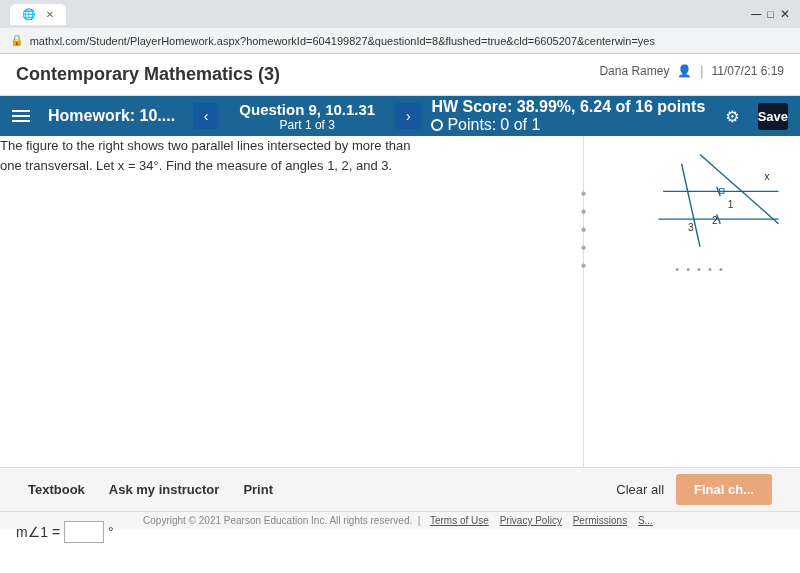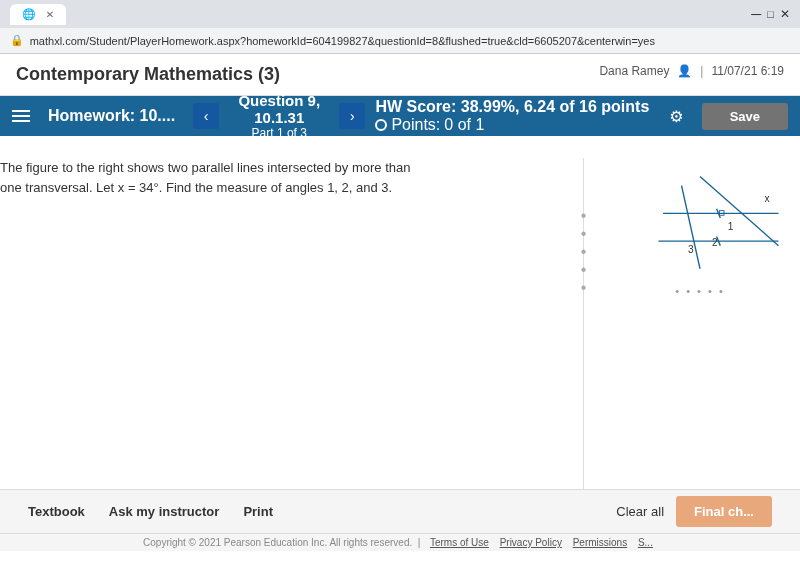--- a/index.html
+++ b/index.html
@@ -119,38 +119,37 @@
     }
     .gear-btn {
       background: none;
       border: none;
       color: #fff;
       font-size: 16px;
       cursor: pointer;
       margin: 0 10px;
     }
     .save-btn {
-      background: #737373;
-      border: none;
-      color: #fff;
-      padding: 6px 28px;
+      background: #0f172a;
+      border: none;
+      color: #fff;
+      padding: 6px 0;
       font-size: 13px;
       font-weight: bold;
       cursor: pointer;
       border-radius: 3px;
     }
 
     
     .main-content {
       display: flex;
       gap: 16px;
       height: calc(573px - 28px - 26px - 46px - 54px - 44px);
       overflow: hidden;
       position: relative;
-      margin-top: 22px;
     }
     .question-area { flex: 1; }
     .question-text { font-size: 13px; color: #333; line-height: 1.5; max-width: 420px; }
     .divider-vertical {
       width: 1px;
       background: #ddd;
       position: relative;
       display: flex;
       flex-direction: column;
       align-items: center;
@@ -355,20 +354,27 @@
         <rect x="121" y="57" width="5" height="5" fill="none" stroke="#1a6496" stroke-width="1"></rect>
       </svg>
 
       
       <div class="expand-dots">
         <span>• • • • •</span>
       </div>
     </div>
   </div>
 
+  <div class="answer-area">
+    <div class="answer-line">
+      <span>m∠1 =</span>
+      <input class="angle-input" type="text" style="">
+      <span>°</span>
+    </div>
+  </div>
 
   <div class="footer-toolbar">
     <div class="footer-left">
       <button class="footer-btn">Textbook</button>
       <button class="footer-btn">Ask my instructor</button>
       <button class="footer-btn">Print</button>
     </div>
     <div class="footer-right">
       <button class="clear-btn">Clear all</button>
       <button class="final-check-btn">Final ch...</button>

